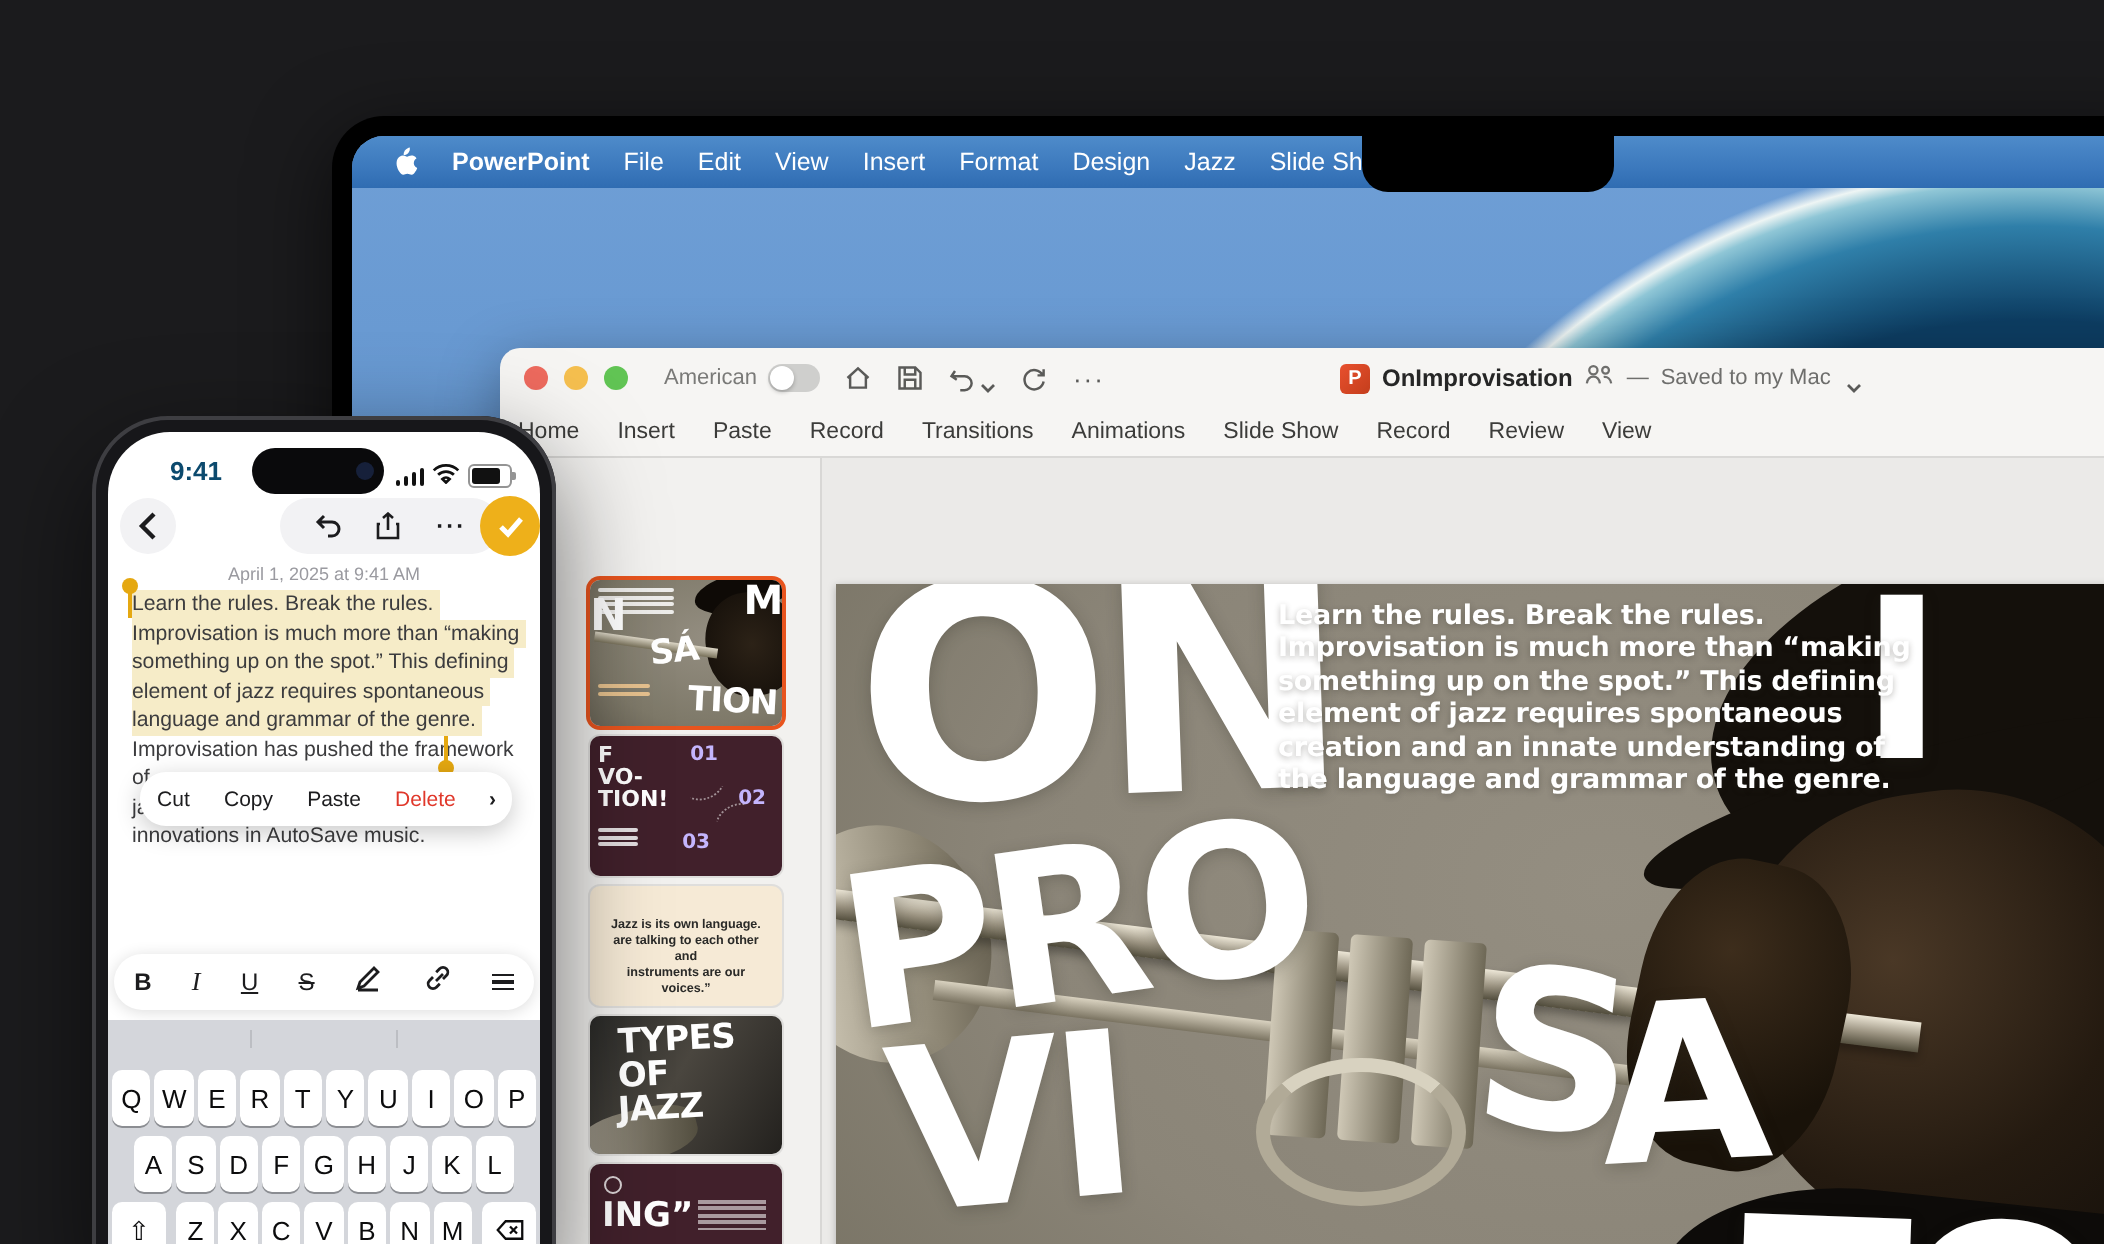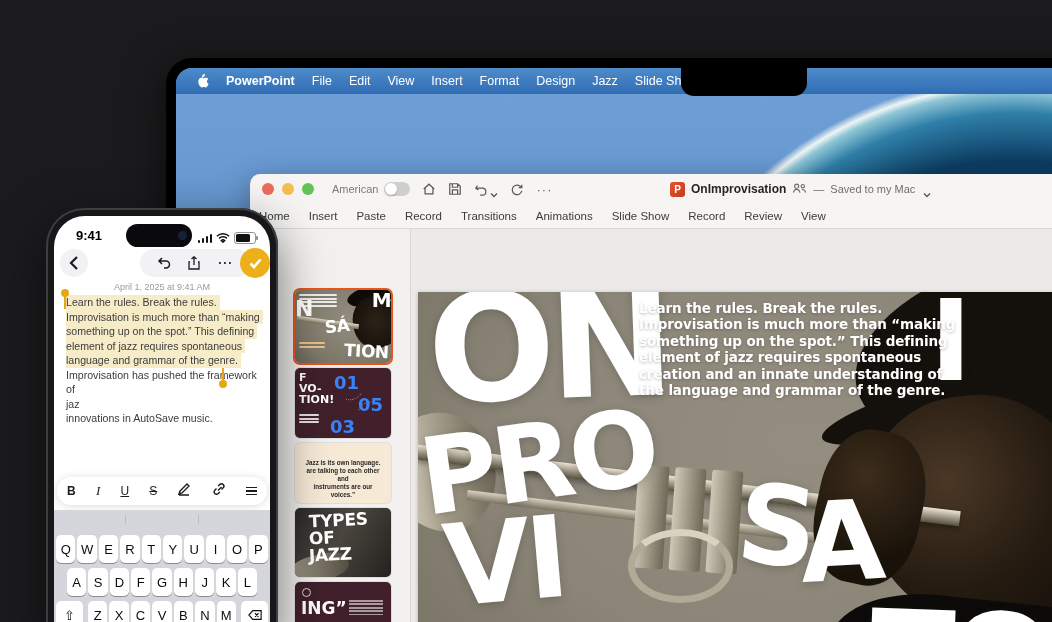--- a/index.html
+++ b/index.html
@@ -56,21 +56,21 @@
   .t-bw{background:linear-gradient(120deg,#2a2a28 0%,#4a463f 45%,#23211e 100%);}
   .mini-letter{position:absolute;color:#fff;font-weight:800;font-family:"DejaVu Sans",sans-serif;line-height:.8;letter-spacing:-.03em;}
   .mini-fig{position:absolute;right:-8px;top:6px;width:46px;height:52px;background:radial-gradient(#2c2217,#120d08);border-radius:46%;transform:rotate(-8deg);}
   .mini-hat{position:absolute;right:-6px;top:-4px;width:50px;height:20px;background:#0e0a06;border-radius:50%;transform:rotate(-12deg);}
   .mini-trumpet{position:absolute;left:2px;top:30px;width:62px;height:5px;background:linear-gradient(#ded8c8,#777059);transform:rotate(8deg);}
   .mini-bars{position:absolute;left:4px;top:4px;width:38px;}
   .mini-bars i{display:block;height:2px;background:rgba(255,255,255,.85);margin-bottom:1.5px;border-radius:1px;}
   .mini-bars.dim i{background:rgba(255,210,150,.8);}
   .t2-frag{position:absolute;left:4px;top:4px;color:#fff;font-weight:800;font-size:11px;line-height:11px;font-family:"DejaVu Sans",sans-serif;white-space:pre-line;}
   .t2-nums{position:absolute;right:6px;top:4px;width:56px;}
-  .t2-nums .num{position:absolute;color:#3b82f6;font-weight:800;font-size:18px;font-family:"DejaVu Sans",sans-serif;}
+  .t2-nums .num{position:absolute;color:#c4b5fd;font-weight:800;font-size:10px;font-family:"DejaVu Sans",sans-serif;}
   .t2-curve{position:absolute;border:1px dotted rgba(255,255,255,.55);border-radius:50%;width:22px;height:18px;border-color:transparent transparent rgba(255,255,255,.5) transparent;transform:rotate(-20deg);}
   .t3-quote{position:absolute;left:6px;right:6px;top:16px;text-align:center;color:#2a2a28;font-weight:700;font-size:6.3px;line-height:8px;}
   .t3-attr{margin-top:3px;font-size:3.5px;letter-spacing:.4px;color:#8a7a5d;font-weight:700;}
   .t4-lines{position:absolute;left:14px;top:4px;color:#fff;font-weight:800;font-family:"DejaVu Sans",sans-serif;font-size:17px;line-height:17px;letter-spacing:-.02em;}
   .t4-lines span{display:block;transform:rotate(-3deg);}
   .t4-horn{position:absolute;left:-6px;bottom:-4px;width:60px;height:26px;background:linear-gradient(100deg,#b9b2a2,#55503f);border-radius:40%;transform:rotate(-14deg);opacity:.8;}
   .t5-big{position:absolute;left:6px;top:16px;color:#fff;font-weight:800;font-family:"DejaVu Sans",sans-serif;font-size:17px;}
   .t5-dot{position:absolute;left:7px;top:6px;width:7px;height:7px;border:1px solid rgba(255,255,255,.8);border-radius:50%;}
   .t5-bars{position:absolute;right:8px;top:18px;width:34px;}
   .t5-bars i{display:block;height:1.8px;background:rgba(255,255,255,.55);margin-bottom:1.6px;}
@@ -99,21 +99,21 @@
   .sl-a{left:382px;top:208px;font-size:110px;transform:rotate(-3deg);}
   .sl-vi{left:26px;top:226px;font-size:113px;transform:rotate(-5deg);}
   .sl-to{left:452px;top:318px;font-size:124px;transform:rotate(2deg);}
   .slide-par{position:absolute;left:221px;top:8px;width:340px;color:#fff;font-weight:700;font-size:13.5px;line-height:16.4px;font-family:"DejaVu Sans",sans-serif;letter-spacing:-.01em;text-shadow:0 1px 3px rgba(40,38,30,.3);}
   .slide-par .par-line{display:block;}
 
   
   .phone{position:absolute;left:46px;top:208px;width:232px;height:430px;background:#17171a;
          border-radius:38px 38px 0 0;box-shadow:0 18px 50px rgba(0,0,0,.55), inset 0 0 0 2px #3e3e42;z-index:20;}
   .pscreen{position:absolute;left:8px;top:8px;right:8px;bottom:-6px;background:#fff;border-radius:31px 31px 0 0;overflow:hidden;}
-  .ptime{position:absolute;left:22px;top:12px;width:44px;font-size:13px;font-weight:700;color:#000000;}
+  .ptime{position:absolute;left:22px;top:12px;width:44px;text-align:center;font-size:13px;font-weight:700;color:#0c4a6e;}
   .island{position:absolute;left:72px;top:8px;width:66px;height:23px;background:#0a0a0c;border-radius:12px;}
   .island .cam{position:absolute;right:5px;top:7px;width:9px;height:9px;border-radius:50%;background:#16203a;}
   .pstatus{position:absolute;right:14px;top:13px;display:flex;align-items:center;gap:4px;}
   .sig{display:flex;align-items:flex-end;gap:1.5px;}
   .sig i{width:2.5px;background:#111;border-radius:1px;}
   .wifi svg{width:14px;height:11px;}
   .batt{width:20px;height:10px;border:1px solid rgba(17,17,17,.45);border-radius:3px;position:relative;}
   .batt .fill{position:absolute;left:1px;top:1px;bottom:1px;width:14px;background:#111;border-radius:1.5px;}
   .batt:after{content:"";position:absolute;right:-3px;top:2.8px;width:1.8px;height:4px;background:rgba(17,17,17,.45);border-radius:0 1px 1px 0;}
   .pbtn{position:absolute;background:#f2f2f4;border-radius:50%;display:flex;align-items:center;justify-content:center;}
@@ -262,21 +262,21 @@
           </div>
 
           <div class="thumb t-mar" style="top:139px;height:70px;">
             <span class="t2-frag">F
 VO-
 TION!</span>
             <span class="t2-curve" style="right:28px;top:12px;"></span>
             <span class="t2-curve" style="right:10px;top:34px;transform:rotate(150deg);"></span>
             <span class="t2-nums">
               <span class="num" style="right:26px;top:0;">01</span>
-              <span class="num" style="right:2px;top:22px;">05</span>
+              <span class="num" style="right:2px;top:22px;">02</span>
               <span class="num" style="right:30px;top:44px;">03</span>
             </span>
             <span class="mini-bars" style="top:46px;width:20px;">
                 <i></i>
                 <i></i>
                 <i></i>
               </span>
           </div>
 
           <div class="thumb t-cream" style="top:214px;height:60px;">
@@ -408,20 +408,29 @@
           <span class="nline">innovations in AutoSave music.</span>
         </div>
     </div>
     <span class="handle h-start">
         <span class="dot"></span>
       </span>
     <span class="handle h-end">
         <span class="dot"></span>
       </span>
 
+    <div class="ctxmenu">
+      <span data-each="phone.context_menu" style="display:flex;gap:0;justify-content:space-around;flex:1;">
+          <span class="">Cut</span>
+          <span class="">Copy</span>
+          <span class="">Paste</span>
+          <span class="danger">Delete</span>
+        </span>
+      <span class="ctx-chev" style="padding:0 8px;">›</span>
+    </div>
 
     <div class="fmtbar">
       <span class="fmt-b">B</span>
       <span class="fmt-i">I</span>
       <span class="fmt-u">U</span>
       <span class="fmt-s">S</span>
       <span class="fmt-svg"><svg viewBox="0 0 14 14">
             <path d="M3 9 10 2l2 2-7 7-3 1zM2 13h10"></path>
           </svg></span>
       <span class="fmt-svg"><svg viewBox="0 0 14 14">

